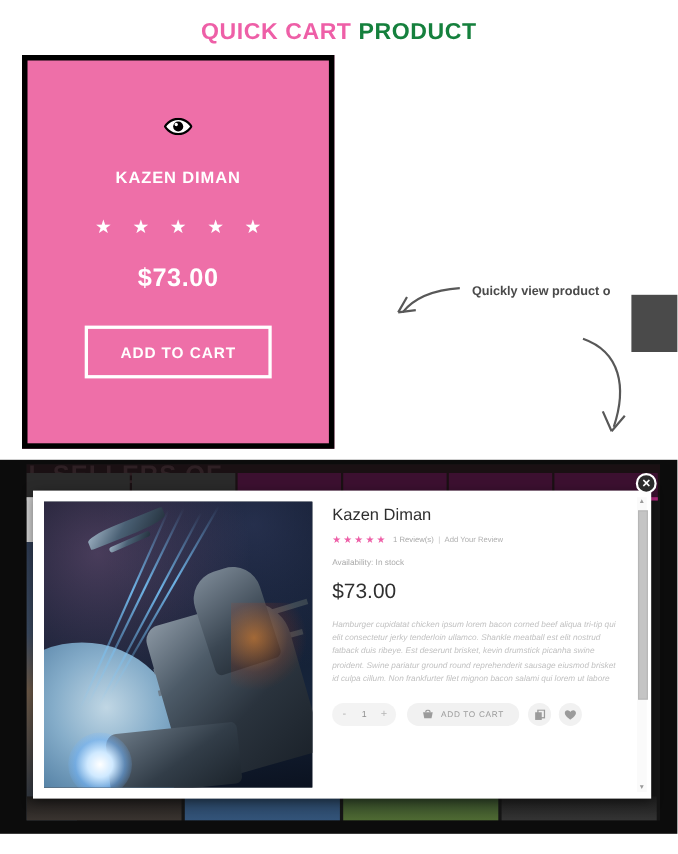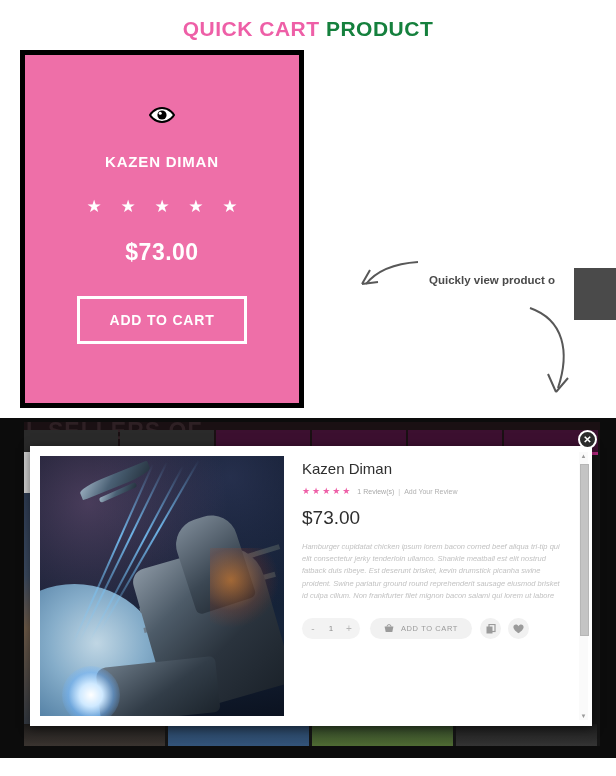--- a/index.html
+++ b/index.html
@@ -87,21 +87,21 @@
     letter-spacing: 0.8px;
     padding: 13px 30px;
     background: transparent;
     cursor: pointer;
   }
 
   
   .annotation {
     position: absolute;
     left: 396px;
-    top: 272px;
+    top: 257px;
     width: 192px;
     text-align: center;
     color: #4a4a4a;
     font-size: 11.5px;
     font-weight: bold;
     line-height: 16px;
   }
   .annotation-clip {
     position: absolute;
     left: 574px;
@@ -512,20 +512,21 @@
       <div class="modal-right">
         <h2 class="pd-title">Kazen Diman</h2>
 
         <div class="pd-reviewrow">
           <span class="pd-stars">★★★★★</span>
           <span class="pd-reviews">1 Review(s)</span>
           <span class="pd-sep">|</span>
           <a class="pd-addreview" href="#">Add Your Review</a>
         </div>
 
+        <div class="pd-avail">Availability: In stock</div>
         <div class="pd-price">$73.00</div>
         <div class="pd-desc">Hamburger cupidatat chicken ipsum lorem bacon corned beef aliqua tri-tip qui elit consectetur jerky tenderloin ullamco. Shankle meatball est elit nostrud fatback duis ribeye. Est deserunt brisket, kevin drumstick picanha swine proident. Swine pariatur ground round reprehenderit sausage eiusmod brisket id culpa cillum. Non frankfurter filet mignon bacon salami qui lorem ut labore</div>
 
         <div class="pd-actions">
           <div class="qty-box">
             <span class="qty-btn">-</span>
             <input class="qty-val" type="text" value="1" style="">
             <span class="qty-btn">+</span>
           </div>
 

